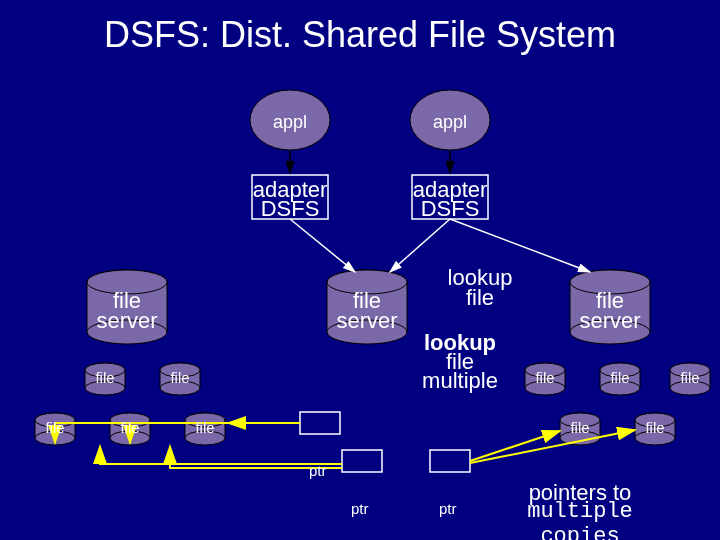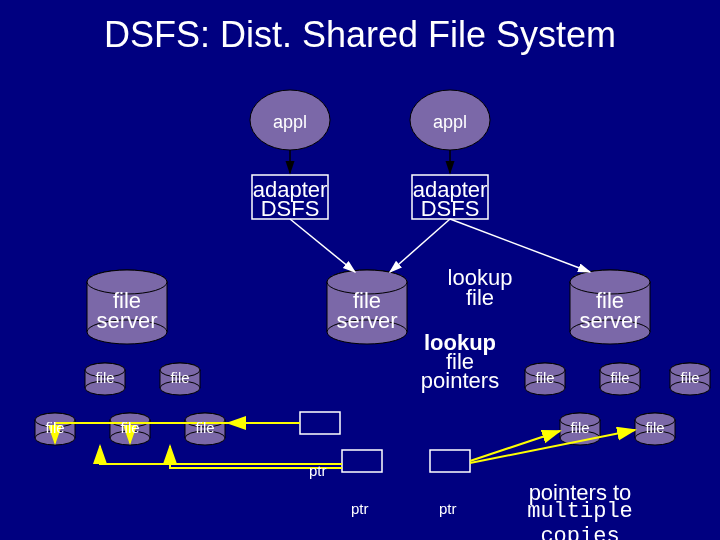--- a/index.html
+++ b/index.html
@@ -216,21 +216,21 @@
 <div class="label small" style="left:327px; top:288px; width:80px;">file</div>
 <div class="label small" style="left:327px; top:308px; width:80px;">server</div>
 <div class="label small" style="left:570px; top:288px; width:80px;">file</div>
 <div class="label small" style="left:570px; top:308px; width:80px;">server</div>
 
 <div class="label small" style="left:440px; top:265px; width:80px;">lookup</div>
 <div class="label small" style="left:440px; top:285px; width:80px;">file</div>
 
 <div class="label small" style="left:420px; top:330px; width:80px;font-weight:bold;">lookup</div>
 <div class="label small" style="left:420px; top:349px; width:80px;">file</div>
-<div class="label small" style="left:420px; top:368px; width:80px;">pointers</div>
+<div class="label small" style="left:420px; top:368px; width:80px;">multiple</div>
 
 <div class="file-label" style="left:85px; top:369px;">file</div>
 <div class="file-label" style="left:160px; top:369px;">file</div>
 <div class="file-label" style="left:35px; top:419px;">file</div>
 <div class="file-label" style="left:110px; top:419px;">file</div>
 <div class="file-label" style="left:185px; top:419px;">file</div>
 
 <div class="file-label" style="left:525px; top:369px;">file</div>
 <div class="file-label" style="left:600px; top:369px;">file</div>
 <div class="file-label" style="left:670px; top:369px;">file</div>

